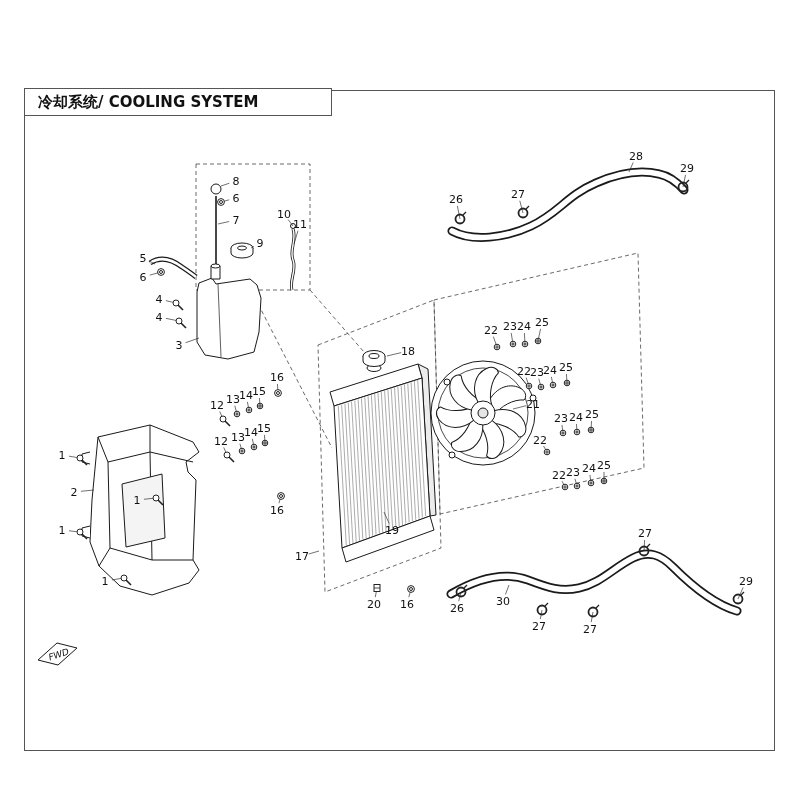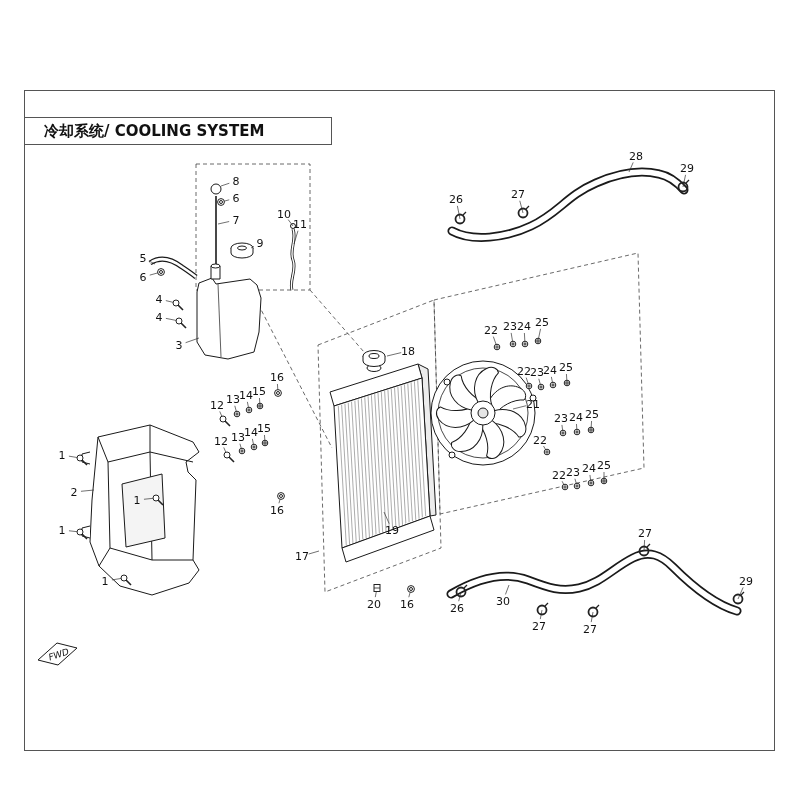--- a/index.html
+++ b/index.html
@@ -1,22 +1,22 @@
 <!DOCTYPE html>
 <html><head>
 <meta charset="utf-8">
 <style>
   html,body{margin:0;padding:0;width:800px;height:800px;background:#ffffff;
     font-family:"DejaVu Sans","Liberation Sans",sans-serif;}
   #stage{position:relative;width:800px;height:800px;overflow:hidden;}
   .page-frame{position:absolute;left:24px;top:90px;width:751px;height:661px;
     border:1px solid #555;box-sizing:border-box;}
-  .title-box{position:absolute;left:24px;top:117px;width:308px;height:28px;
+  .title-box{position:absolute;left:24px;top:88px;width:308px;height:28px;
     border:1px solid #555;box-sizing:border-box;display:flex;align-items:center;
-    padding-left:19px;font-size:15px;font-weight:bold;color:#111;background:#fff;}
+    padding-left:13px;font-size:15px;font-weight:bold;color:#111;background:#fff;}
   svg#diagram{position:absolute;left:0;top:0;}
   .callout-num{font-family:"DejaVu Sans","Liberation Sans",sans-serif;font-size:11px;fill:#111;}
   .fwd-text{font-family:"DejaVu Sans","Liberation Sans",sans-serif;font-size:9px;font-style:italic;fill:#111;}
 </style>
 </head>
 <body>
 
 <div id="stage">
 
   <div class="page-frame"></div>

